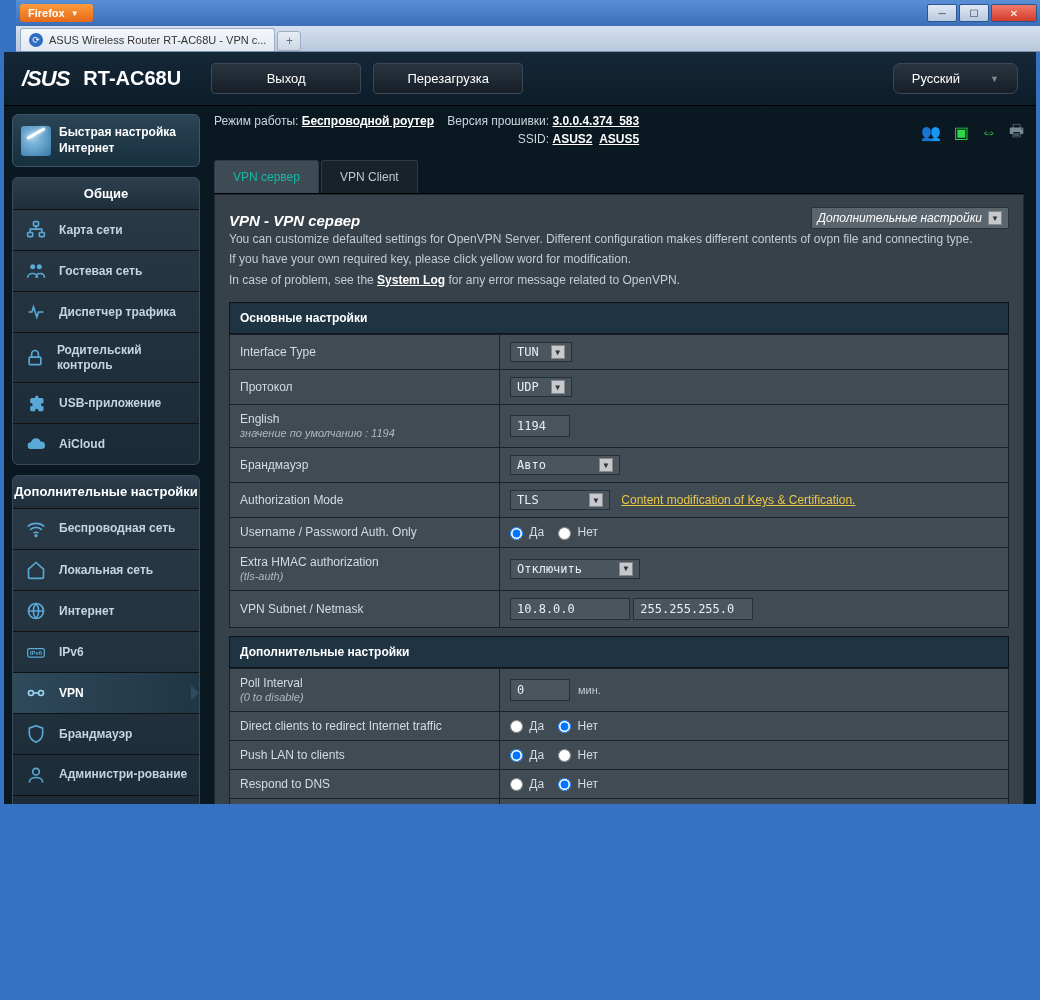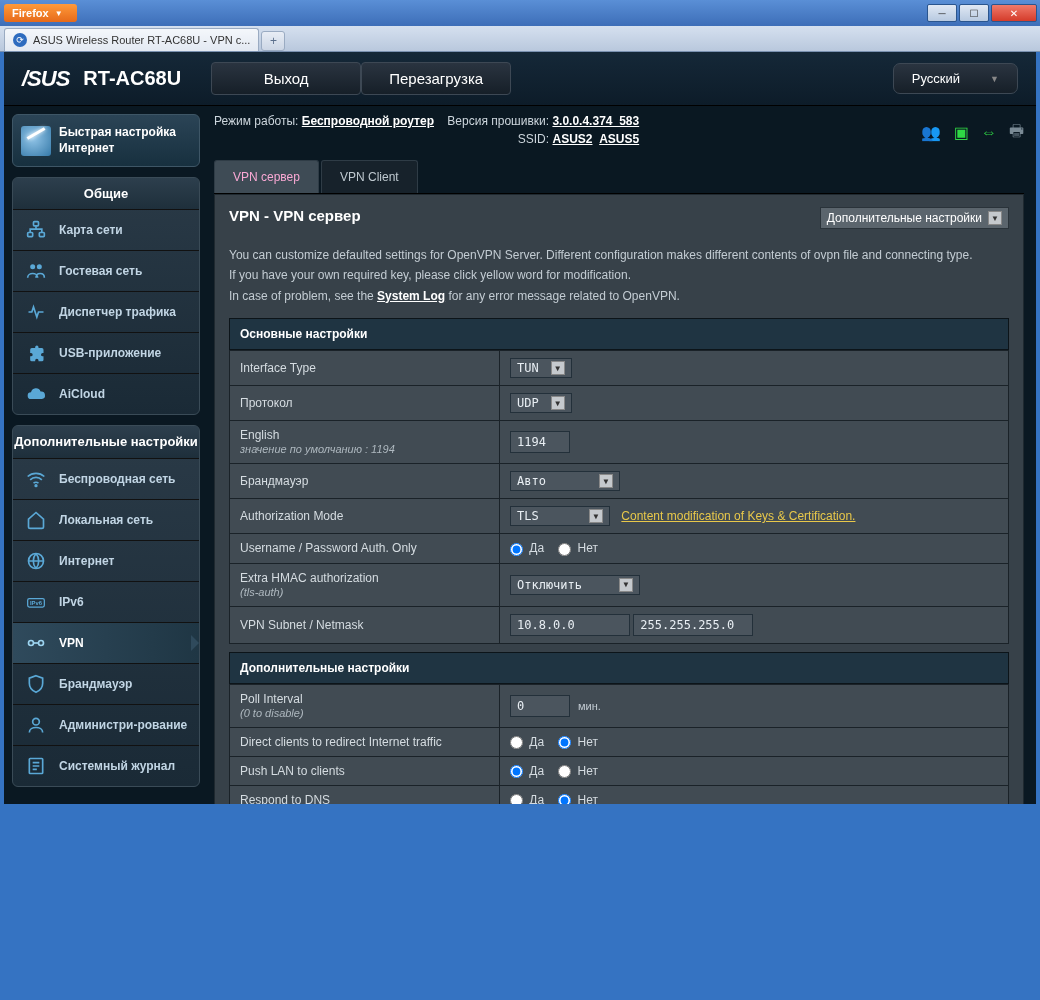--- a/index.html
+++ b/index.html
@@ -1,36 +1,36 @@
 <!DOCTYPE html>
 <html><head>
 <meta charset="utf-8">
 <style>
 * { margin: 0; padding: 0; box-sizing: border-box; }
 body { font-family: Arial, sans-serif; font-size: 12px; background: #3573c2; overflow: hidden; }
 
-.window-frame { width: 1040px; height: 808px; position: relative; }
+.window-frame { width: 1040px; height: 808px; position: relative; padding-left: 16px; }
 .title-bar { height: 26px; background: linear-gradient(#5a8fd6, #3d6eb8); display: flex; align-items: center; }
 .ff-btn { background: linear-gradient(#ff9a3a, #e66a1a); color: #fff; padding: 3px 14px 3px 8px; margin-left: 4px; border-radius: 3px; font-size: 11px; font-weight: bold; display: inline-flex; align-items: center; }
 .ff-btn .tri { margin-left: 6px; font-size: 8px; }
 .win-controls { margin-left: auto; display: flex; gap: 2px; margin-right: 3px; }
 .win-btn { width: 30px; height: 18px; border: 1px solid #2a558e; background: linear-gradient(#e0e8f4,#b7c9e0); border-radius: 2px; display:flex; align-items:center; justify-content:center; font-size:10px; color:#333; }
 .win-btn.close { background: linear-gradient(#f07a6a,#d43b2a); color:#fff; width:46px; }
 
 .tab-strip { height: 26px; background: linear-gradient(#d5e0ef, #b9c8dd); display: flex; align-items: flex-end; padding-left: 4px; border-bottom: 1px solid #7a91b0; }
 .browser-tab { background: linear-gradient(#f4f7fb,#e3e9f2); border: 1px solid #9aabc2; border-bottom: none; border-radius: 3px 3px 0 0; padding: 4px 8px; margin-right: 2px; display:flex; align-items:center; font-size:11px; color:#333; }
 .browser-tab .fav { width:14px; height:14px; background:#2e6cbf; border-radius:50%; margin-right:6px; display:flex; align-items:center; justify-content:center; color:#fff; font-size:9px; }
 .add-tab { width:24px; height:20px; background: linear-gradient(#e8edf5,#ccd6e5); border:1px solid #9aabc2; border-radius:3px; display:flex; align-items:center; justify-content:center; color:#5b6f8c; }
 
 .content-area { position:absolute; top:52px; left:4px; right:4px; bottom:4px; background:#0a1822; overflow:hidden; }
 
 .router-header { height: 54px; display:flex; align-items:center; padding: 0 18px; background: linear-gradient(#152838, #0d1c29); border-bottom:1px solid #000; }
 .logo { color:#fff; font-family: Arial; font-style: italic; font-weight: bold; font-size: 22px; margin-right: 14px; letter-spacing:-1px; }
 .model { color:#fff; font-size: 20px; font-weight: bold; margin-right: 30px; }
-.top-btn { background: linear-gradient(#2a3440,#161f28); border:1px solid #3d4854; color:#fff; padding: 7px 0; width: 150px; text-align:center; border-radius:4px; margin-right: 0; font-size:15px; cursor:pointer; }
+.top-btn { background: linear-gradient(#2a3440,#161f28); border:1px solid #3d4854; color:#fff; padding: 7px 0; width: 150px; text-align:center; border-radius:4px; margin-right: 12px; font-size:13px; cursor:pointer; }
 .lang-sel { margin-left:auto; background: linear-gradient(#2a3440,#161f28); border:1px solid #3d4854; color:#fff; padding:7px 18px; border-radius:7px; display:flex; align-items:center; font-size:13px; }
 .lang-sel .tri { margin-left: 30px; font-size:9px; color:#888; }
 
 .main-wrap { display:flex; height: calc(100% - 54px); }
 
 .sidebar { width: 204px; padding: 8px 8px 0 8px; }
 .quick-card { background: linear-gradient(#2b4456, #17303f); border:1px solid #3e5666; border-radius:6px; padding:10px 8px; display:flex; align-items:center; margin-bottom:10px; }
 .quick-icon { width:30px; height:30px; background: radial-gradient(circle at 40% 40%, #92c5e8, #3579a8); border-radius:3px; margin-right:8px; position:relative; }
 .quick-icon:after { content:""; position:absolute; width:20px; height:3px; background:#fff; top:6px; left:5px; transform:rotate(-30deg); box-shadow:0 0 4px #fff; }
 .quick-text { color:#fff; font-size:12px; font-weight:bold; line-height:1.3; }
@@ -47,24 +47,24 @@
 .main-panel { flex:1; padding: 8px 12px 0 6px; overflow-y:auto; color:#cdd6dd; }
 .info-line { font-size:12px; color:#cdd6dd; margin-bottom:4px; }
 .info-line a { color:#fff; text-decoration:underline; font-weight:bold; }
 .info-row { display:flex; align-items:center; justify-content:space-between;text-align:right; }
 .status-icons { display:flex; gap:12px; align-items:center; font-size:16px; }
 .status-icons span { color:#7a8a95; }
 .status-icons .on { color:#2fd845; }
 
 .sub-tabs { display:flex; margin-top:10px; border-bottom:1px solid #000; }
 .sub-tab { padding:9px 18px; background:#17222b; color:#bfc9d0; border:1px solid #2f3c46; border-bottom:none; border-radius:3px 3px 0 0; margin-right:2px; font-size:12px; cursor:pointer; }
-.sub-tab.active { background:#3e4b55; color:#f9a8d4; }
+.sub-tab.active { background:#3e4b55; color:#14b8a6; }
 
 .panel-body { background:#374149; border:1px solid #1f2930; padding:12px 14px; }
-.page-title-row { display:flex; justify-content:space-between; align-items:flex-start; margin-bottom:16px; }
+.page-title-row { display:flex; justify-content:space-between; align-items:flex-end; margin-bottom:0;font-style:italic; }
 .page-title { color:#fff; font-size:15px; font-weight:bold; }
 .adv-sel { background:#5b656d; border:1px solid #2a333a; color:#fff; padding:3px 6px; font-size:12px; display:flex; align-items:center; }
 .adv-sel .dd { margin-left:6px; background:#c5c9cd; color:#333; width:14px; height:14px; display:flex; align-items:center; justify-content:center; font-size:8px; border:1px solid #888; }
 
 .desc { font-size:12px; color:#c3ccd3; line-height:1.7; margin-bottom:12px; }
 .desc a { color:#fff; text-decoration:underline; font-weight:bold; }
 
 .section-hdr { background:#1f3442; padding:8px 10px; color:#fff; font-weight:bold; font-size:12px; border:1px solid #0c1419; }
 .form-table { width:100%; border-collapse:collapse; }
 .form-table td { border:1px solid #1a2228; padding:7px 10px; background:#414b53; color:#d5dce1; font-size:12px; vertical-align:middle; }
@@ -150,20 +150,29 @@
           <div class="menu-item">
               <span class="mi-icon">
                 <svg viewBox="0 0 24 24" fill="none" stroke="currentColor" stroke-width="2">
                   <path d="M3 12h4l2-6 4 12 2-6h6"></path>
                 </svg>
               </span>
               <span style="line-height:1.2;">Диспетчер трафика</span>
             </div>
           <div class="menu-item">
               <span class="mi-icon">
+                <svg viewBox="0 0 24 24" fill="none" stroke="currentColor" stroke-width="2">
+                  <rect x="5" y="11" width="14" height="9" rx="1"></rect>
+                  <path d="M8 11V7a4 4 0 018 0v4"></path>
+                </svg>
+              </span>
+              <span style="line-height:1.2;">Родительский контроль</span>
+            </div>
+          <div class="menu-item">
+              <span class="mi-icon">
                 <svg viewBox="0 0 24 24" fill="currentColor">
                   <path d="M13 3a2 2 0 00-2 2v1H7a2 2 0 00-2 2v4h1a2 2 0 110 4H5v4a2 2 0 002 2h4v-1a2 2 0 114 0v1h4a2 2 0 002-2v-4h-1a2 2 0 110-4h1V8a2 2 0 00-2-2h-4V5a2 2 0 00-2-2z"></path>
                 </svg>
               </span>
               <span>USB-приложение</span>
             </div>
           <div class="menu-item">
               <span class="mi-icon">
                 <svg viewBox="0 0 24 24" fill="currentColor">
                   <path d="M19 18H6a4 4 0 010-8 6 6 0 0111.5-1A4 4 0 0119 18z"></path>

